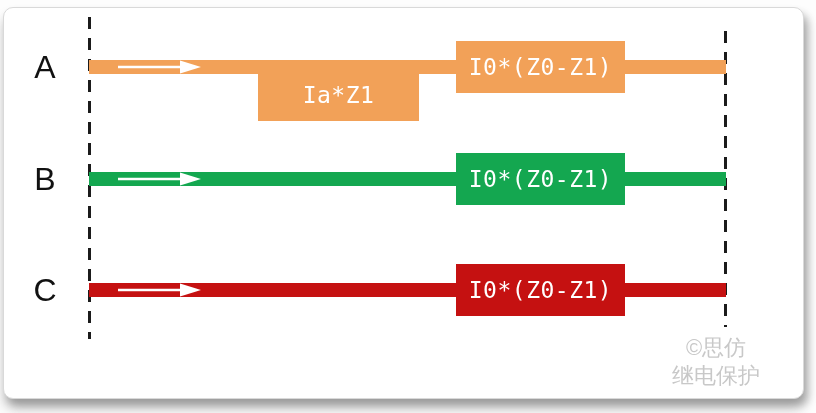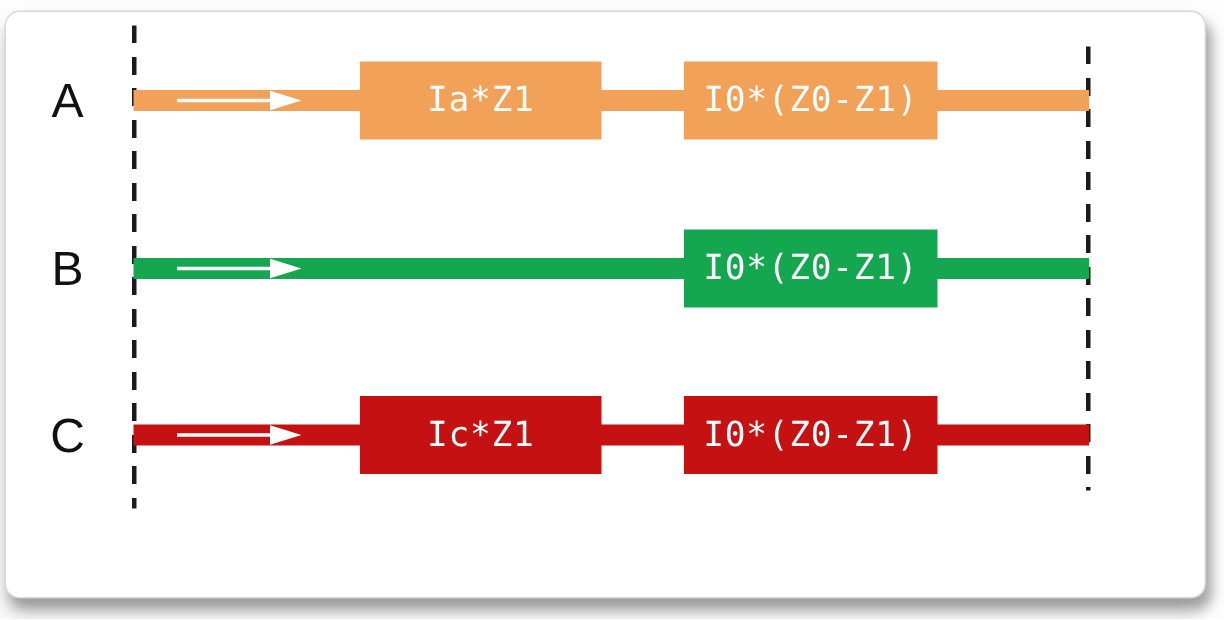--- a/index.html
+++ b/index.html
@@ -23,21 +23,21 @@
   .phase-label{
     position:absolute;left:20px;top:0;width:42px;height:52px;line-height:52px;
     text-align:center;font-size:32px;
   }
   .bar{position:absolute;left:85px;top:19px;width:637px;height:14px;}
   .arrow{position:absolute;left:112px;top:18px;display:block;}
   .block{
     position:absolute;top:0;height:52px;display:flex;align-items:center;justify-content:center;
     font-family:"DejaVu Sans Mono",monospace;font-size:23px;letter-spacing:0.5px;white-space:nowrap;
   }
-  .block1{left:236px;width:161px;}
+  .block1{left:254px;width:161px;margin-top:28px;}
   .block2{left:452px;width:169px;}
   .watermark{
     position:absolute;left:648px;top:326px;width:128px;text-align:center;
     font-size:22px;line-height:28px;
   }
 </style>
 </head>
 <body>
 
 <div class="stage">
@@ -73,23 +73,24 @@
       </div>
     </div>
 
     <div class="row row-c">
       <span class="phase-label" style="color: rgb(17, 17, 17);">C</span>
       <div class="bar" style="background: rgb(197, 17, 17);"></div>
       <svg class="arrow" width="85" height="16" viewBox="0 0 85 16" style="color: rgb(255, 255, 255);">
         <line x1="2" y1="8" x2="66" y2="8" stroke="currentColor" stroke-width="2.4"></line>
         <path d="M85 8 L64 1.5 L64 14.5 Z" fill="currentColor"></path>
       </svg>
-      <div class="block block1" style="background: rgb(197, 17, 17); color: rgb(255, 255, 255);">
-        <span>Ic*Z1</span>
-      </div>
       <div class="block block2" style="background: rgb(197, 17, 17); color: rgb(255, 255, 255);">
         <span>I0*(Z0-Z1)</span>
       </div>
     </div>
 
+    <div class="watermark" style="color: rgb(200, 200, 200);">
+      <div>©思仿</div>
+      <div>继电保护</div>
+    </div>
 
   </div>
 </div>
 
 </body></html>

